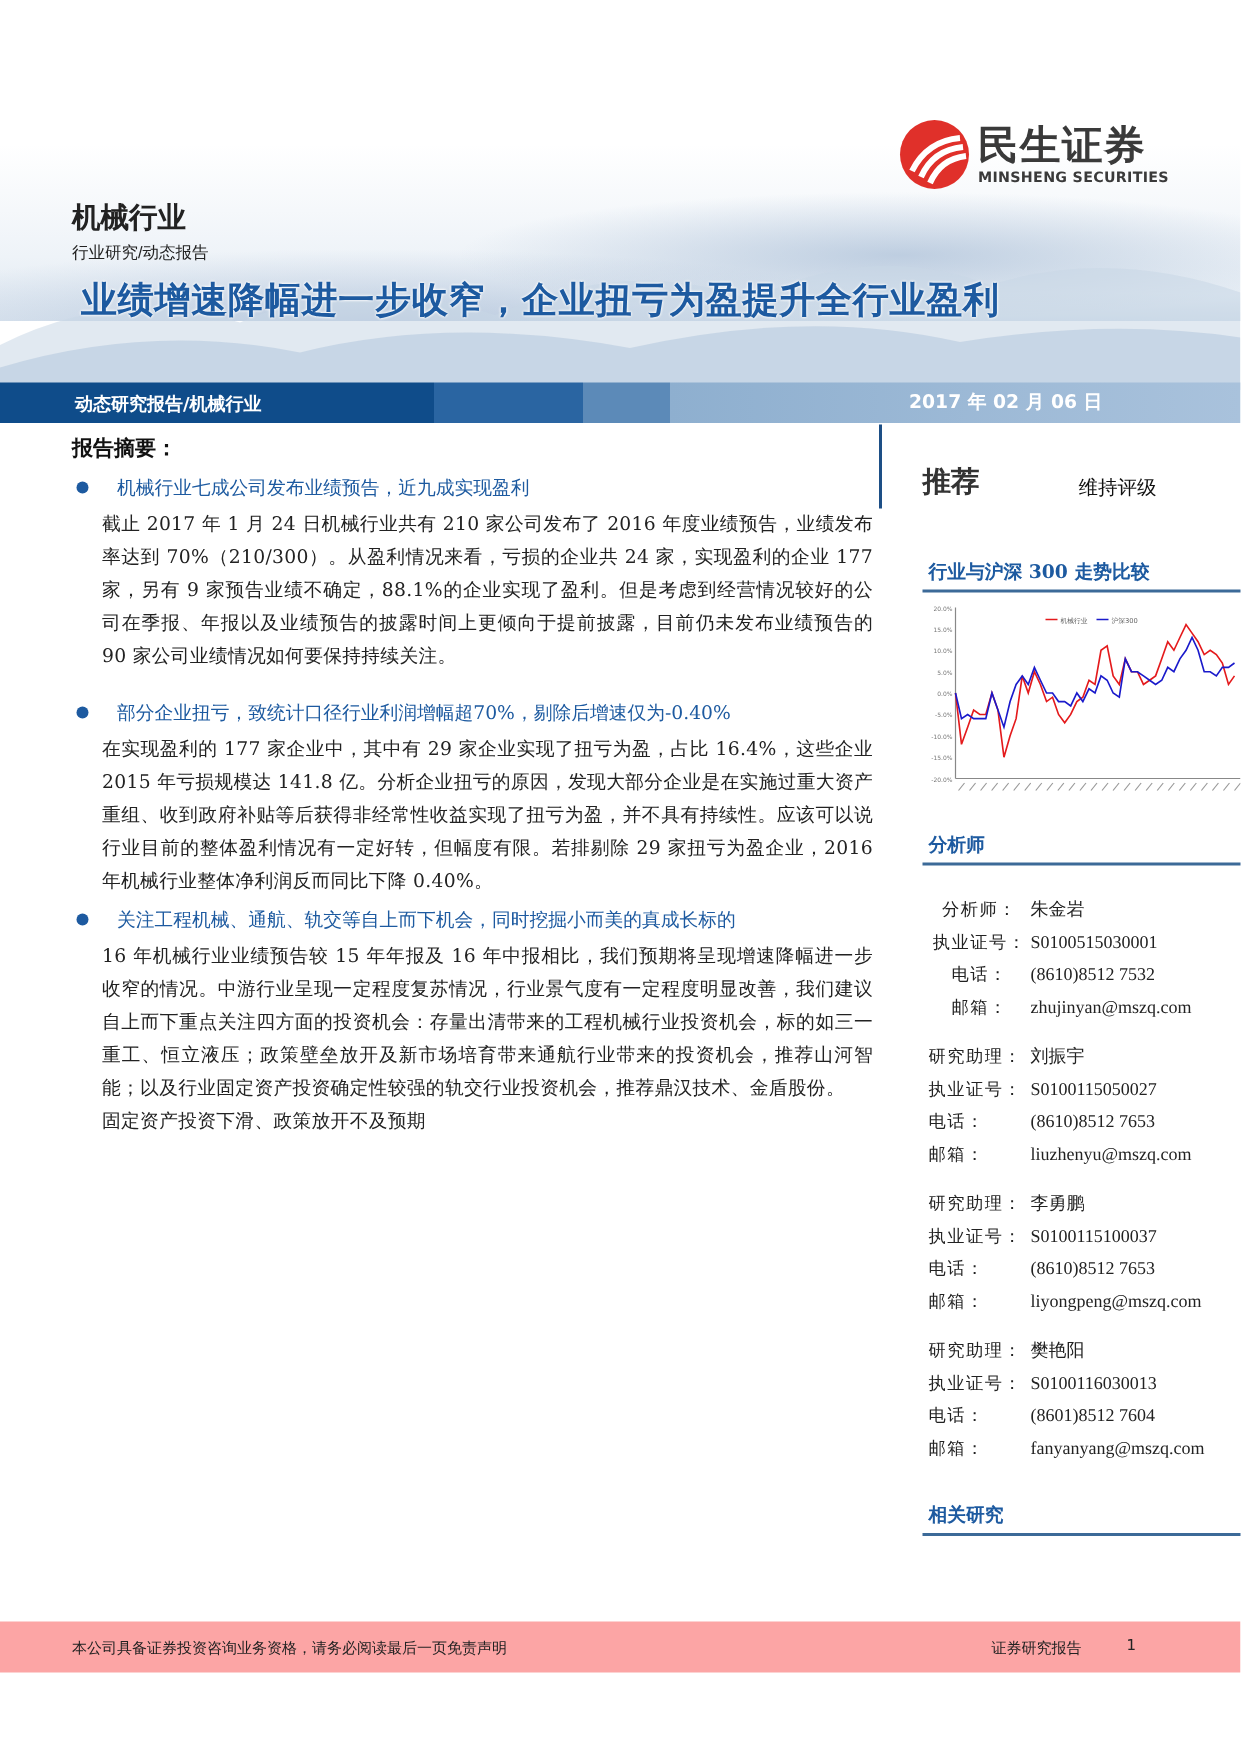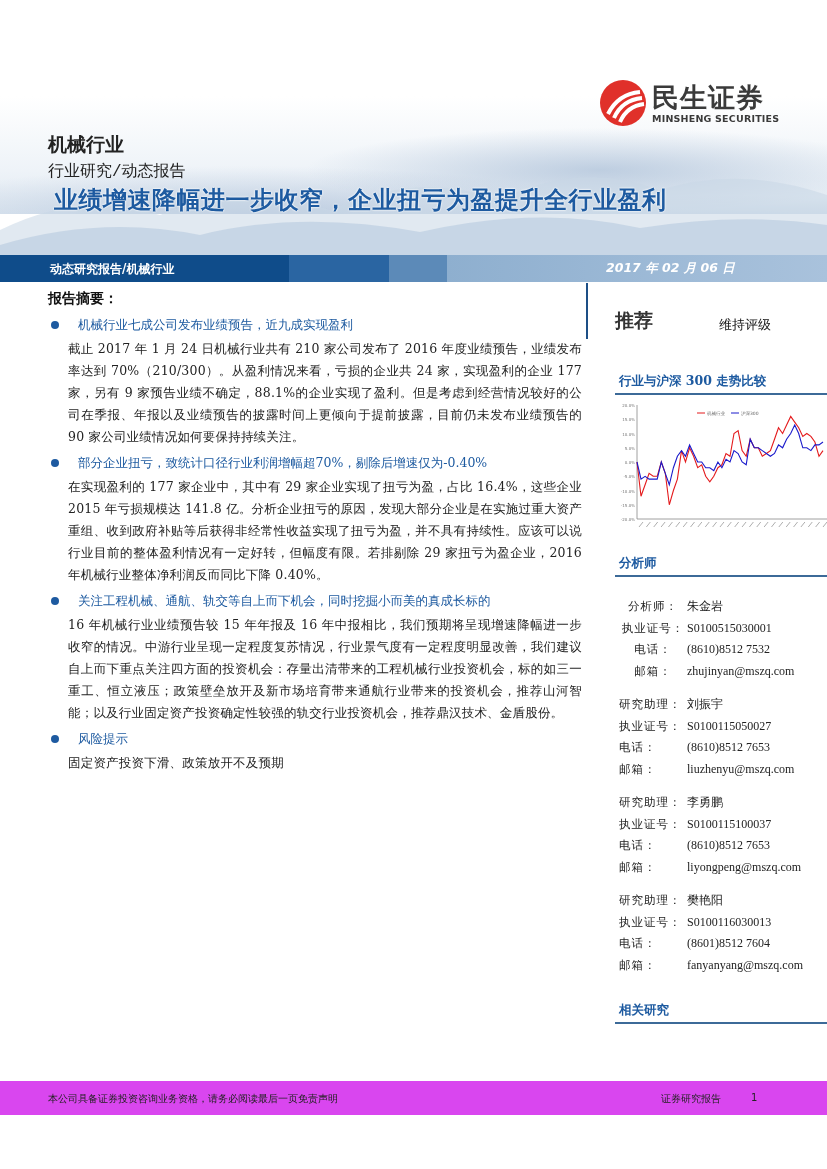--- a/index.html
+++ b/index.html
@@ -17,36 +17,36 @@
   }
   .mountain { position: absolute; left: 0; top: 120px; width: 827px; height: 140px; }
 
   .logo { position: absolute; left: 600px; top: 80px; display: flex; align-items: center; }
   .logo-mark { width: 46px; height: 46px; border-radius: 50%; background: #e0302a; position: relative; overflow: hidden; }
   .logo-text { margin-left: 6px; }
   .logo-cn { font-family: "DejaVu Sans", sans-serif; font-weight: bold; font-size: 27px; color: #3a3a3a; letter-spacing: 1px; line-height: 30px; }
   .logo-en { font-family: "DejaVu Sans", sans-serif; font-weight: bold; font-size: 9.5px; color: #3a3a3a; letter-spacing: 0.2px; }
 
   .industry { position: absolute; left: 48px; top: 132px; font-family: "DejaVu Sans", sans-serif; font-weight: bold; font-size: 19px; color: #222; }
-  .subtype { position: absolute; left: 48px; top: 161px; font-family: Liberation Mono, monospace; font-size: 16px; color: #222; text-align: right; }
+  .subtype { position: absolute; left: 48px; top: 161px; font-family: Liberation Sans, sans-serif; font-size: 11px; color: #222; text-align: right; }
   .title-main {
     position: absolute; left: 54px; top: 184px; font-family: "DejaVu Sans", sans-serif; font-weight: bold;
     font-size: 24px; color: #1d5aa0; letter-spacing: 0.5px;
     text-shadow: 0 0 2px #fff, 0 0 2px #fff;
   }
   .title-sub {
     position: absolute; left: 218px; top: 219px; font-family: "DejaVu Sans", sans-serif; font-weight: bold;
     font-size: 17px; color: #1d5aa0; text-shadow: 0 0 2px #fff;
   }
 
   
   .band { position: absolute; left: 0; top: 255px; width: 827px; height: 27px;
     background: linear-gradient(90deg, #0f4c8a 0%, #0f4c8a 35%, #2a65a2 35%, #2a65a2 47%, #5c8ab8 47%, #5c8ab8 54%, #8eafcf 54%, #a9c2dc 100%); }
   .band-left { position: absolute; left: 50px; top: 6px; color: #fff; font-weight: bold; font-size: 12px; font-family: "DejaVu Serif", serif; text-align: center; }
-  .band-right { position: absolute; left: 606px; top: 5px; color: #fff; font-weight: bold; font-size: 12.5px; font-family: "DejaVu Sans", sans-serif; font-style: italic; }
+  .band-right { position: absolute; left: 606px; top: 5px; color: #fff; font-weight: bold; font-size: 12.5px; font-family: "DejaVu Sans", sans-serif; }
 
   
   .summary-title { position: absolute; left: 48px; top: 290px; font-weight: bold; font-size: 14px; color: #111; }
   .main { position: absolute; left: 48px; top: 312px; width: 534px; }
   .bullet-h { position: relative; padding-left: 30px; font-weight: normal; color: #1d5aa0; font-size: 12.5px; height: 26px; line-height: 26px; }
   .bullet-h .dot { position: absolute; left: 3px; top: 9px; width: 8px; height: 8px; border-radius: 50%; background: #1d5aa0; }
   .para { padding-left: 20px; font-size: 12.5px; line-height: 22px; color: #222; text-align: justify; letter-spacing: 0.2px; }
 
   .divider-v { position: absolute; left: 586px; top: 283px; width: 2px; height: 56px; background: #1d4f86; }
 
@@ -59,21 +59,21 @@
   .sec-title { font-weight: bold; color: #1d5aa0; font-size: 12.5px; padding-left: 4px; }
   .sec-line { height: 2px; background: #3c6a98; margin-top: 3px; }
   .chart-svg { position: absolute; left: 0; top: 0; }
 
   .analyst-block { font-size: 11.5px; line-height: 21.5px; }
   .row { display: flex; }
   .row .k { width: 72px; padding-left: 4px; color: #222; letter-spacing: 1px; }
   .row .v { color: #222; font-family: "Liberation Serif", serif; font-size: 12px; }
 
   
-  .footer { position: absolute; left: 0; top: 1081px; width: 827px; height: 34px; background: #d946ef; }
+  .footer { position: absolute; left: 0; top: 1081px; width: 827px; height: 34px; background: #fca5a5; }
   .footer-left { position: absolute; left: 48px; top: 11px; font-family: "DejaVu Sans", sans-serif; font-size: 10px; color: #222; }
   .footer-right { position: absolute; left: 661px; top: 11px; font-family: "DejaVu Sans", sans-serif; font-size: 10px; color: #222; }
   .footer-page { position: absolute; left: 751px; top: 11px; font-family: "DejaVu Sans", sans-serif; font-size: 10px; color: #222; }
 </style>
 </head>
 <body>
 
 <div class="hero">
   <svg class="mountain" width="827" height="140" viewBox="0 0 827 140">
     <path d="M0 110 Q80 70 160 95 Q240 60 330 90 Q420 50 500 80 Q580 40 660 70 Q740 45 827 75 L827 140 L0 140 Z" fill="#c9d7e6" opacity="0.55"></path>
@@ -108,36 +108,32 @@
 
 <div class="summary-title">报告摘要：</div>
 
 <div class="main">
   <div class="bullet-h">
     <span class="dot"></span>
     <span>机械行业七成公司发布业绩预告，近九成实现盈利</span>
   </div>
   <p class="para">截止 2017 年 1 月 24 日机械行业共有 210 家公司发布了 2016 年度业绩预告，业绩发布率达到 70%（210/300）。从盈利情况来看，亏损的企业共 24 家，实现盈利的企业 177 家，另有 9 家预告业绩不确定，88.1%的企业实现了盈利。但是考虑到经营情况较好的公司在季报、年报以及业绩预告的披露时间上更倾向于提前披露，目前仍未发布业绩预告的 90 家公司业绩情况如何要保持持续关注。</p>
 
-  <div class="bullet-h" style="margin-top:2px;">
+  <div class="bullet-h" style="margin-top:14px;">
     <span class="dot"></span>
     <span>部分企业扭亏，致统计口径行业利润增幅超70%，剔除后增速仅为-0.40%</span>
   </div>
   <p class="para">在实现盈利的 177 家企业中，其中有 29 家企业实现了扭亏为盈，占比 16.4%，这些企业 2015 年亏损规模达 141.8 亿。分析企业扭亏的原因，发现大部分企业是在实施过重大资产重组、收到政府补贴等后获得非经常性收益实现了扭亏为盈，并不具有持续性。应该可以说行业目前的整体盈利情况有一定好转，但幅度有限。若排剔除 29 家扭亏为盈企业，2016 年机械行业整体净利润反而同比下降 0.40%。</p>
 
   <div class="bullet-h" style="margin-top:2px;">
     <span class="dot"></span>
     <span>关注工程机械、通航、轨交等自上而下机会，同时挖掘小而美的真成长标的</span>
   </div>
   <p class="para">16 年机械行业业绩预告较 15 年年报及 16 年中报相比，我们预期将呈现增速降幅进一步收窄的情况。中游行业呈现一定程度复苏情况，行业景气度有一定程度明显改善，我们建议自上而下重点关注四方面的投资机会：存量出清带来的工程机械行业投资机会，标的如三一重工、恒立液压；政策壁垒放开及新市场培育带来通航行业带来的投资机会，推荐山河智能；以及行业固定资产投资确定性较强的轨交行业投资机会，推荐鼎汉技术、金盾股份。</p>
 
-  <div class="bullet-h" style="margin-top:2px;">
-    <span class="dot"></span>
-    <span>风险提示</span>
-  </div>
   <p class="para">固定资产投资下滑、政策放开不及预期</p>
 </div>
 
 <div class="right">
   <div class="rating">
     <div class="rating-big">推荐</div>
     <div class="rating-label">维持评级</div>
   </div>
 
   <div style="margin-top:33px;">

